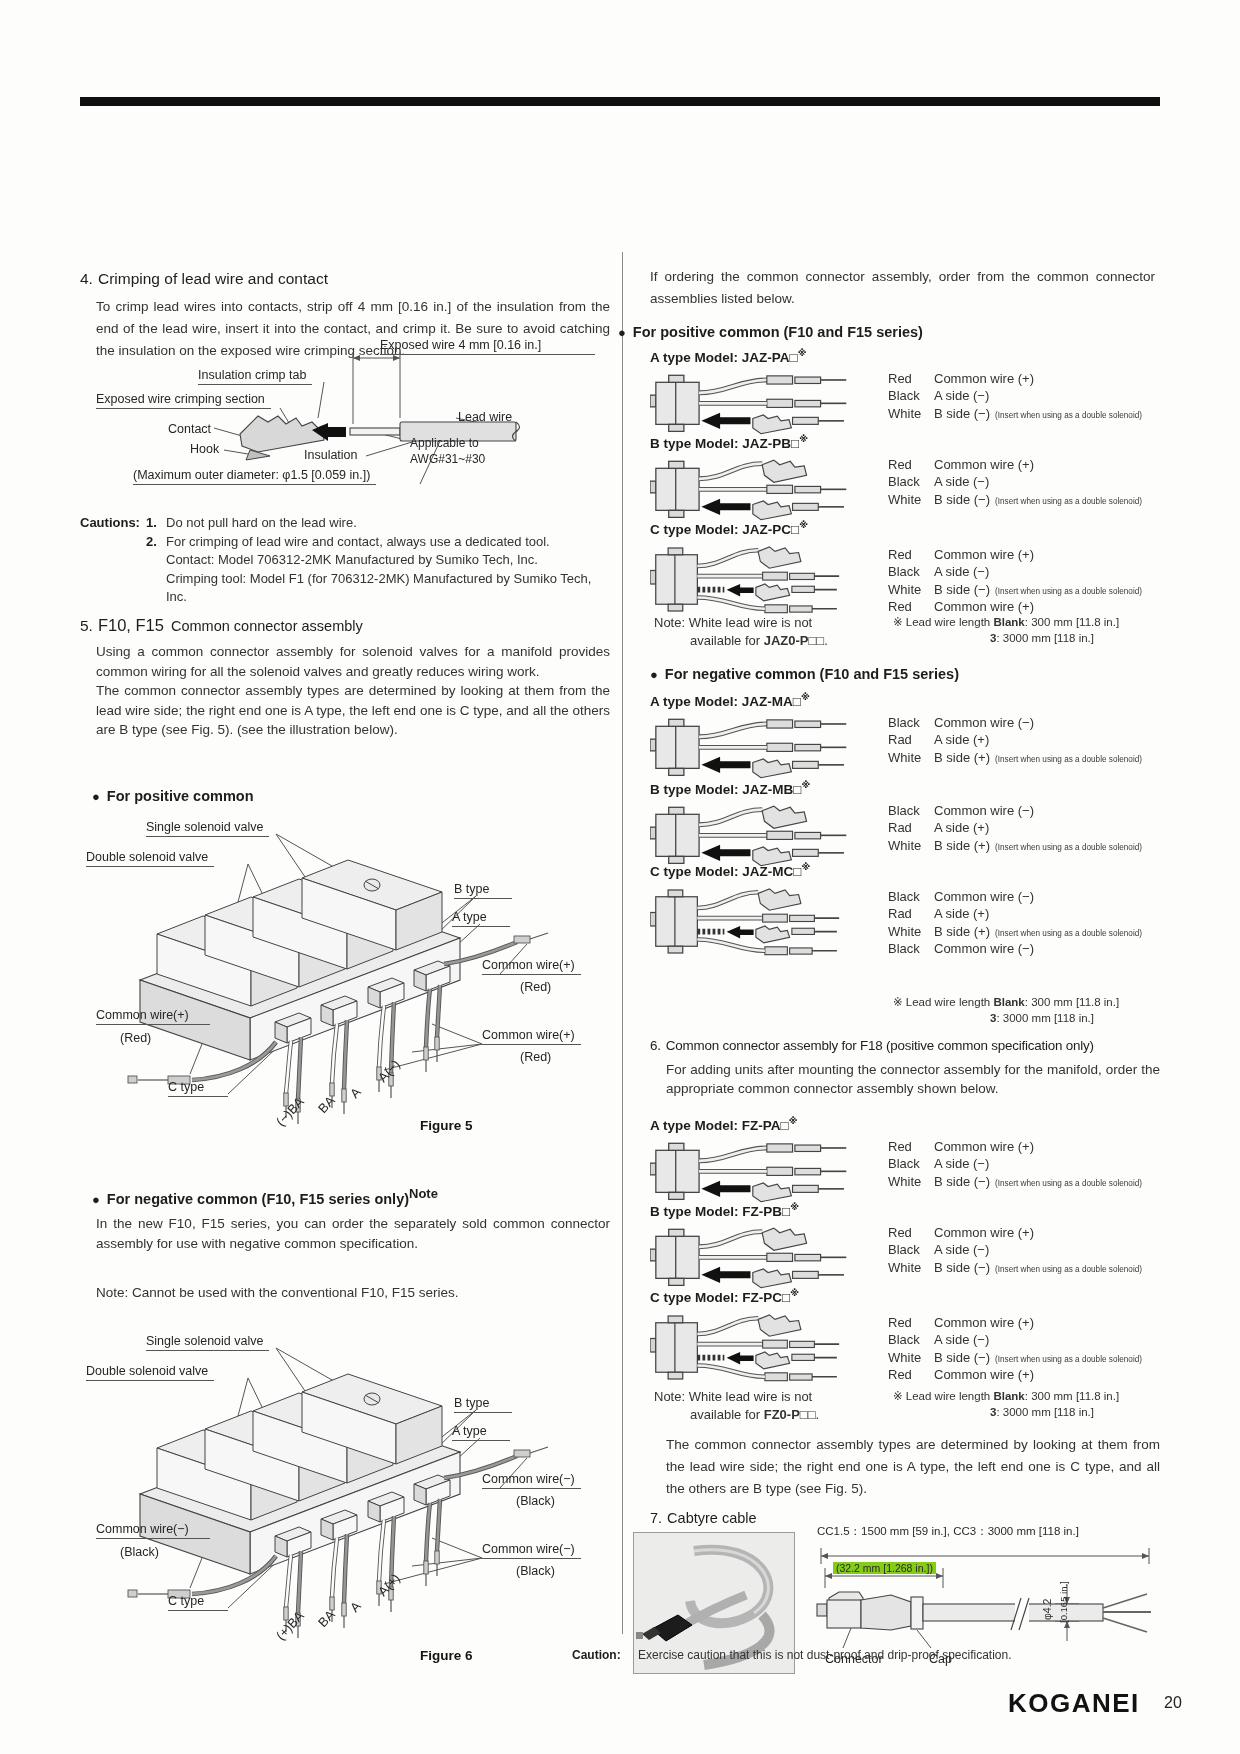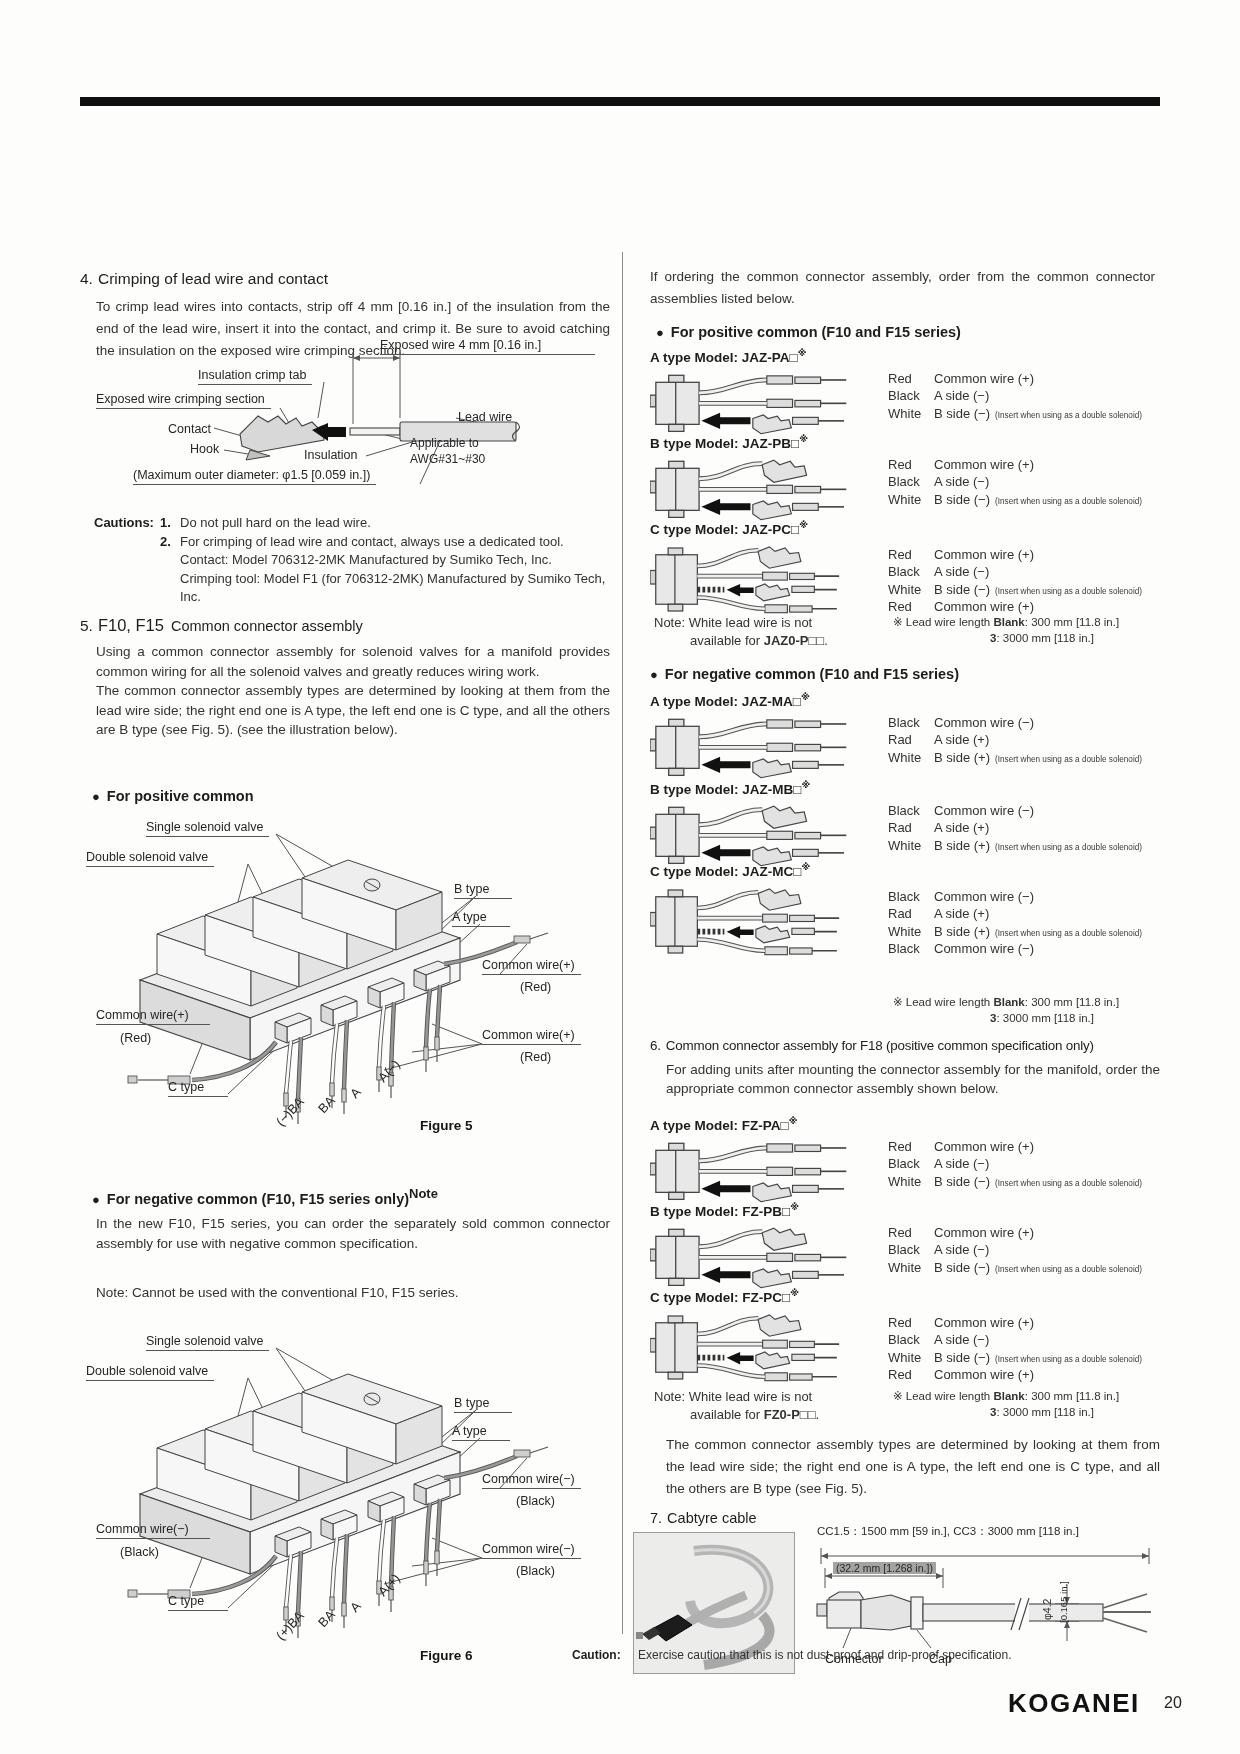--- a/index.html
+++ b/index.html
@@ -38,21 +38,21 @@
 .wire-line { display:flex; align-items:baseline; height:17.5px; white-space:nowrap; }
 .wc { width:46px; flex:0 0 auto; }
 .wn { font-size:8.2px; margin-left:5px; color:#3a3a3a; }
 .note-block { position:absolute; font-size:13px; color:#333; line-height:18px; }
 .nl2 { margin-left:36px; }
 .lead-note { position:absolute; font-size:11.5px; color:#333; white-space:nowrap; line-height:16px; }
 .ln2 { margin-left:97px; }
 .plug-unit { position:absolute; font-size:13.5px; font-weight:bold; color:#1d1d1d; line-height:16.5px; white-space:nowrap; }
 .photo-box { position:absolute; border:1px solid #9a9a9a; background:#efefee; overflow:hidden; }
 .dim-label { position:absolute; font-size:11.5px; color:#2a2a2a; white-space:nowrap; }
-.dim-sub { position:absolute; font-size:10.5px; color:#2a2a2a; white-space:nowrap; background:#a3a3a3; padding:0 3px; }
+.dim-sub { position:absolute; font-size:10.5px; color:#2a2a2a; white-space:nowrap; background:#84cc16; padding:0 3px; }
 .rot90 { position:absolute; transform:rotate(-90deg); transform-origin:left bottom; font-size:10.5px; white-space:nowrap; color:#2a2a2a; }
 .caution-line { position:absolute; display:grid; grid-template-columns:66px 450px; font-size:12px; line-height:18.5px; color:#333; }
 .brand { position:absolute; font-size:26px; font-weight:bold; letter-spacing:1.5px; color:#121212; }
 .pagenum { position:absolute; font-size:16px; color:#222; }
 </style>
 </head>
 <body>
 
 <svg width="0" height="0" style="position:absolute">
 <defs>
@@ -346,21 +346,21 @@
     <div class="flab" style="left:88px;top:84px">Contact</div>
     <div class="flab" style="left:110px;top:104px">Hook</div>
     <div class="flab ul" style="left:53px;top:130px">(Maximum outer diameter: φ1.5 [0.059 in.])</div>
     <div class="flab" style="left:224px;top:110px">Insulation</div>
     <div class="flab ul" style="left:300px;top:0px;width:215px">Exposed wire 4 mm [0.16 in.]</div>
     <div class="flab" style="left:378px;top:72px">Lead wire</div>
     <div class="flab" style="left:330px;top:98px;font-size:12px">Applicable to</div>
     <div class="flab" style="left:330px;top:114px;font-size:12px">AWG#31~#30</div>
   </div>
 
-  <div class="cautions" style="left:94px;top:514px">
+  <div class="cautions" style="left:80px;top:514px">
     <div class="caut-grid">
       <span class="cb">Cautions:</span>
       <span class="cb">1.</span>
       <span>Do not pull hard on the lead wire.</span>
       <span></span>
       <span class="cb">2.</span>
       <div>
         <div>For crimping of lead wire and contact, always use a dedicated tool.</div>
         <div>Contact: Model 706312-2MK Manufactured by Sumiko Tech, Inc.</div>
         <div>Crimping tool: Model F1 (for 706312-2MK) Manufactured by Sumiko Tech, Inc.</div>
@@ -425,21 +425,21 @@
     <div class="flab ul" style="left:88px;top:276px;width:60px">C type</div>
     <div class="flab rot" style="left:204px;top:310px">(+)BA</div>
     <div class="flab rot" style="left:246px;top:297px">BA</div>
     <div class="flab rot" style="left:278px;top:282px">A</div>
     <div class="flab rot" style="left:306px;top:266px">A(+)</div>
     <div class="fig-cap" style="left:340px;top:330px">Figure 6</div>
   </div>
 
   <div class="body-text" style="left:650px;top:266px;width:505px">If ordering the common connector assembly, order from the common connector assemblies listed below.</div>
 
-  <div class="bullet-head" style="left:656px;top:324px">
+  <div class="bullet-head" style="left:618px;top:324px">
     <span class="dot">●</span><span>For positive common (F10 and F15 series)</span>
   </div>
 
   <div class="conn-block" style="left:650px;top:348px">
     <div class="conn-title"><span>A type Model: JAZ-PA□</span><sup class="ref-sup">※</sup></div>
     <div class="conn-row" style="height:70px">
       <svg width="222" height="68" viewBox="0 0 190 58">
           <use href="#sym-conn-a"></use>
         </svg>
       <div class="wire-list">

